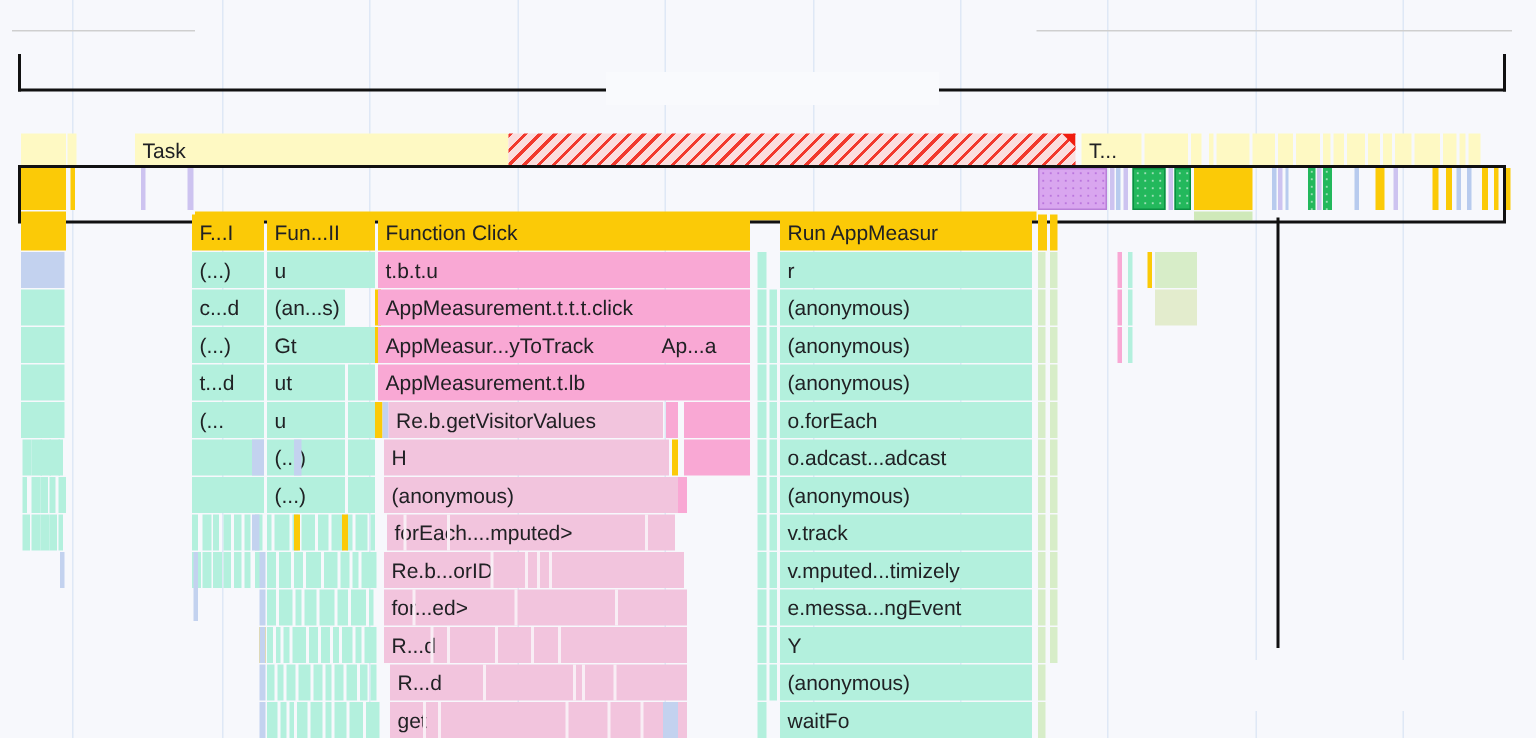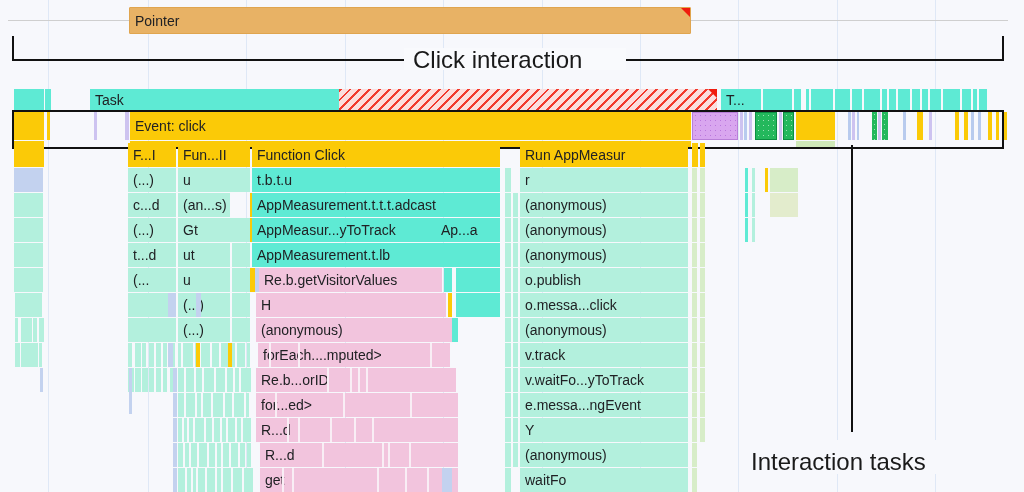--- a/index.html
+++ b/index.html
@@ -19,40 +19,40 @@
   
   .vline{position:absolute;top:0;width:1px;height:492px;background:#dbe5f5;opacity:.85;}
 
   
   .pointer-bar{background:#e8b265;border:1px solid #e0a54f;border-radius:1px;}
   .pointer-tail{background:#cfcfcf;height:1px;}
   .warn-tri{position:absolute;width:0;height:0;border-top:9px solid #f01c0e;
             border-left:9px solid transparent;top:0;}
 
   
-  .task-bar{background:#5eead4;text-align:center;}
+  .task-bar{background:#fef9c3;text-align:center;}
   .task-hatch{
     background-color:#fbdede;
     background-image:repeating-linear-gradient(-45deg,
       rgba(240,28,14,.85) 0 2px, rgba(255,255,255,0) 2px 7px);
   }
   .evt-yellow{background:#fbca07;}
   .evt-purple{background:#d9a6ef;
     background-image:radial-gradient(circle, rgba(150,60,200,.45) 0.8px, transparent 0.9px);
     background-size:5px 5px;}
   .evt-green{background:#23b85c;
     background-image:radial-gradient(circle, rgba(255,255,255,.55) 0.8px, transparent 0.9px);
     background-size:5px 5px;}
   .evt-greenlite{background:#cfe9b9;}
   .evt-lav{background:#cdc3f0;}
   .evt-blue{background:#b8cbee;}
 
   
   .c-yellow{background:#fbca07;}
-  .c-lav{background:#5eead4;}
+  .c-lav{background:#f9a8d4;}
   .c-pink{background:#f2c4dd;}
   .c-mint{background:#b3f0dd;}
   .c-blue{background:#c3d2ef;}
   .c-greenlite{background:#d7edc8;}
 
   
   .ann-text{position:absolute;font-size:24px;color:#1a1a1a;line-height:1;white-space:nowrap;}
   .ann-line{position:absolute;background:#111;}
   .brk{position:absolute;border:2px solid #111;border-top:none;}
   .brk2{position:absolute;border:2px solid #111;}
@@ -67,30 +67,25 @@
   <div class="vline" style="left:246px"></div>
   <div class="vline" style="left:345px"></div>
   <div class="vline" style="left:443px"></div>
   <div class="vline" style="left:542px"></div>
   <div class="vline" style="left:640px"></div>
   <div class="vline" style="left:738px"></div>
   <div class="vline" style="left:837px"></div>
   <div class="vline" style="left:935px"></div>
 
   <div class="blk pointer-tail" style="left:8px;top:20px;width:122px;"></div>
-  <div class="blk pointer-bar" style="left:129px;top:7px;width:562px;height:27px;">
-    <span class="lbl">Pointer</span>
-    <div class="warn-tri" style="right:0;"></div>
-  </div>
   <div class="blk pointer-tail" style="left:691px;top:20px;width:317px;"></div>
 
   <div class="brk" style="left:12px;top:36px;width:988px;height:23px;border-bottom:2px solid #111;"></div>
 
   <div class="blk" style="left:404px;top:48px;width:222px;height:22px;background:#f9fafd;"></div>
-  <div class="ann-text" style="left:413px;top:48px;">Click interaction</div>
 
   <div class="blk task-bar" style="left:14px;top:89px;width:30px;height:21px;"></div>
   <div class="blk task-bar" style="left:45px;top:89px;width:6px;height:21px;"></div>
 
   <div class="blk task-bar" style="left:90px;top:89px;width:249px;height:21px;">
     <span class="lbl">Task</span>
   </div>
   <div class="blk task-hatch" style="left:339px;top:89px;width:378px;height:21px;">
     <div class="warn-tri" style="right:0;"></div>
   </div>
@@ -113,23 +108,20 @@
   <div class="blk task-bar" style="left:930px;top:89px;width:11px;height:21px;"></div>
   <div class="blk task-bar" style="left:943px;top:89px;width:17px;height:21px;"></div>
   <div class="blk task-bar" style="left:962px;top:89px;width:9px;height:21px;"></div>
   <div class="blk task-bar" style="left:973px;top:89px;width:4px;height:21px;"></div>
   <div class="blk task-bar" style="left:979px;top:89px;width:8px;height:21px;"></div>
 
   <div class="blk evt-yellow" style="left:14px;top:112px;width:30px;height:28px;"></div>
   <div class="blk evt-yellow" style="left:47px;top:112px;width:3px;height:28px;"></div>
   <div class="blk evt-lav" style="left:94px;top:112px;width:3px;height:28px;"></div>
   <div class="blk evt-lav" style="left:125px;top:112px;width:4px;height:28px;"></div>
-  <div class="blk evt-yellow" style="left:130px;top:112px;width:561px;height:28px;">
-    <span class="lbl">Event: click</span>
-  </div>
 
   <div class="blk evt-purple" style="left:692px;top:112px;width:46px;height:28px;border:1px solid #b97fd8"></div>
   <div class="blk evt-lav" style="left:740px;top:112px;width:3px;height:28px;"></div>
   <div class="blk evt-blue" style="left:744px;top:112px;width:3px;height:28px;"></div>
   <div class="blk evt-lav" style="left:749px;top:112px;width:3px;height:28px;"></div>
   <div class="blk evt-green" style="left:755px;top:112px;width:22px;height:28px;border:1px solid #0c8f42"></div>
   <div class="blk evt-lav" style="left:779px;top:112px;width:3px;height:28px;"></div>
   <div class="blk evt-green" style="left:783px;top:112px;width:11px;height:28px;border:1px solid #0c8f42"></div>
   <div class="blk evt-yellow" style="left:796px;top:112px;width:39px;height:28px;"></div>
 
@@ -151,21 +143,20 @@
   <div class="blk evt-yellow" style="left:996px;top:112px;width:3px;height:28px;"></div>
   <div class="blk evt-yellow" style="left:1002px;top:112px;width:5px;height:28px;"></div>
 
   <div class="blk evt-yellow" style="left:14px;top:141px;width:30px;height:6px;"></div>
   <div class="blk evt-yellow" style="left:130px;top:141px;width:561px;height:6px;"></div>
   <div class="blk evt-greenlite" style="left:796px;top:141px;width:39px;height:6px;"></div>
 
   <div class="brk2" style="left:12px;top:110px;width:988px;height:35px;"></div>
   <div class="ann-line" style="left:851px;top:145px;width:2px;height:287px;"></div>
   <div class="blk" style="left:744px;top:440px;width:240px;height:34px;background:#f7f8fc;"></div>
-  <div class="ann-text" style="left:751px;top:450px;">Interaction tasks</div>
 
   <div id="flame">
       <div class="blk c-yellow" style="left: 14px; top: 143px; width: 30px; height: 24px;"></div>
       <div class="blk c-yellow" style="left: 128px; top: 143px; width: 48px; height: 24px;">
         <span class="lbl">F...I</span>
       </div>
       <div class="blk c-yellow" style="left: 178px; top: 143px; width: 72px; height: 24px;">
         <span class="lbl">Fun...II</span>
       </div>
       <div class="blk c-yellow" style="left: 252px; top: 143px; width: 248px; height: 24px;">
@@ -198,21 +189,21 @@
       <div class="blk c-yellow" style="left: 765px; top: 168px; width: 3px; height: 24px;"></div>
       <div class="blk c-mint" style="left: 14px; top: 193px; width: 29px; height: 24px;"></div>
       <div class="blk c-mint" style="left: 128px; top: 193px; width: 48px; height: 24px;">
         <span class="lbl">c...d</span>
       </div>
       <div class="blk c-mint" style="left: 178px; top: 193px; width: 52px; height: 24px;">
         <span class="lbl">(an...s)</span>
       </div>
       <div class="blk c-yellow" style="left: 250px; top: 193px; width: 4px; height: 24px;"></div>
       <div class="blk c-lav" style="left: 252px; top: 193px; width: 248px; height: 24px;">
-        <span class="lbl">AppMeasurement.t.t.t.adcast</span>
+        <span class="lbl">AppMeasurement.t.t.t.click</span>
       </div>
       <div class="blk c-mint" style="left: 505px; top: 193px; width: 6px; height: 24px;"></div>
       <div class="blk c-mint" style="left: 513px; top: 193px; width: 5px; height: 24px;"></div>
       <div class="blk c-mint" style="left: 520px; top: 193px; width: 168px; height: 24px;">
         <span class="lbl">(anonymous)</span>
       </div>
       <div class="blk c-greenlite" style="left: 692px; top: 193px; width: 5px; height: 24px;"></div>
       <div class="blk c-greenlite" style="left: 700px; top: 193px; width: 5px; height: 24px;"></div>
       <div class="blk c-greenlite" style="left: 770px; top: 193px; width: 28px; height: 24px;;background:#e3eccd"></div>
       <div class="blk c-lav" style="left: 745px; top: 193px; width: 3px; height: 24px;"></div>
@@ -270,21 +261,21 @@
       <div class="blk c-yellow" style="left: 250px; top: 268px; width: 5px; height: 24px;"></div>
       <div class="blk c-blue" style="left: 255px; top: 268px; width: 4px; height: 24px;"></div>
       <div class="blk c-pink" style="left: 259px; top: 268px; width: 183px; height: 24px;">
         <span class="lbl">Re.b.getVisitorValues</span>
       </div>
       <div class="blk c-lav" style="left: 444px; top: 268px; width: 8px; height: 24px;"></div>
       <div class="blk c-lav" style="left: 456px; top: 268px; width: 44px; height: 24px;"></div>
       <div class="blk c-mint" style="left: 505px; top: 268px; width: 6px; height: 24px;"></div>
       <div class="blk c-mint" style="left: 513px; top: 268px; width: 5px; height: 24px;"></div>
       <div class="blk c-mint" style="left: 520px; top: 268px; width: 168px; height: 24px;">
-        <span class="lbl">o.publish</span>
+        <span class="lbl">o.forEach</span>
       </div>
       <div class="blk c-greenlite" style="left: 692px; top: 268px; width: 5px; height: 24px;"></div>
       <div class="blk c-greenlite" style="left: 700px; top: 268px; width: 5px; height: 24px;"></div>
       <div class="blk c-mint" style="left: 15px; top: 293px; width: 6px; height: 24px;"></div>
       <div class="blk c-mint" style="left: 21px; top: 293px; width: 7px; height: 24px;"></div>
       <div class="blk c-mint" style="left: 27px; top: 293px; width: 7px; height: 24px;"></div>
       <div class="blk c-mint" style="left: 33px; top: 293px; width: 7px; height: 24px;"></div>
       <div class="blk c-mint" style="left: 39px; top: 293px; width: 3px; height: 24px;"></div>
       <div class="blk c-mint" style="left: 128px; top: 293px; width: 48px; height: 24px;"></div>
       <div class="blk c-blue" style="left: 168px; top: 293px; width: 8px; height: 24px;"></div>
@@ -294,21 +285,21 @@
       <div class="blk c-mint" style="left: 232px; top: 293px; width: 18px; height: 24px;"></div>
       <div class="blk c-blue" style="left: 196px; top: 293px; width: 5px; height: 24px;"></div>
       <div class="blk c-pink" style="left: 256px; top: 293px; width: 190px; height: 24px;">
         <span class="lbl">H</span>
       </div>
       <div class="blk c-yellow" style="left: 448px; top: 293px; width: 4px; height: 24px;"></div>
       <div class="blk c-lav" style="left: 456px; top: 293px; width: 44px; height: 24px;"></div>
       <div class="blk c-mint" style="left: 505px; top: 293px; width: 6px; height: 24px;"></div>
       <div class="blk c-mint" style="left: 513px; top: 293px; width: 5px; height: 24px;"></div>
       <div class="blk c-mint" style="left: 520px; top: 293px; width: 168px; height: 24px;">
-        <span class="lbl">o.messa...click</span>
+        <span class="lbl">o.adcast...adcast</span>
       </div>
       <div class="blk c-greenlite" style="left: 692px; top: 293px; width: 5px; height: 24px;"></div>
       <div class="blk c-greenlite" style="left: 700px; top: 293px; width: 5px; height: 24px;"></div>
       <div class="blk c-mint" style="left: 15px; top: 318px; width: 3px; height: 24px;"></div>
       <div class="blk c-mint" style="left: 21px; top: 318px; width: 6px; height: 24px;"></div>
       <div class="blk c-mint" style="left: 27px; top: 318px; width: 5px; height: 24px;"></div>
       <div class="blk c-mint" style="left: 33px; top: 318px; width: 4px; height: 24px;"></div>
       <div class="blk c-mint" style="left: 39px; top: 318px; width: 5px; height: 24px;"></div>
       <div class="blk c-mint" style="left: 128px; top: 318px; width: 48px; height: 24px;"></div>
       <div class="blk c-mint" style="left: 178px; top: 318px; width: 52px; height: 24px;">
@@ -383,21 +374,21 @@
       <div class="blk c-pink" style="left: 256px; top: 368px; width: 200px; height: 24px; text-decoration: underline;">
         <span class="lbl">Re.b...orID</span>
       </div>
       <div class="blk " style="left: 366px; top: 368px; width: 2px; height: 24px;;background:#f9eef5"></div>
       <div class="blk " style="left: 327px; top: 368px; width: 2px; height: 24px;;background:#f9eef5"></div>
       <div class="blk " style="left: 350px; top: 368px; width: 2px; height: 24px;;background:#f9eef5"></div>
       <div class="blk " style="left: 358px; top: 368px; width: 2px; height: 24px;;background:#f9eef5"></div>
       <div class="blk c-mint" style="left: 505px; top: 368px; width: 6px; height: 24px;"></div>
       <div class="blk c-mint" style="left: 513px; top: 368px; width: 5px; height: 24px;"></div>
       <div class="blk c-mint" style="left: 520px; top: 368px; width: 168px; height: 24px;">
-        <span class="lbl">v.waitFo...yToTrack</span>
+        <span class="lbl">v.mputed...timizely</span>
       </div>
       <div class="blk c-greenlite" style="left: 692px; top: 368px; width: 5px; height: 24px;"></div>
       <div class="blk c-greenlite" style="left: 700px; top: 368px; width: 5px; height: 24px;"></div>
       <div class="blk c-mint" style="left: 178px; top: 393px; width: 6px; height: 24px;"></div>
       <div class="blk c-mint" style="left: 186px; top: 393px; width: 9px; height: 24px;"></div>
       <div class="blk c-mint" style="left: 197px; top: 393px; width: 4px; height: 24px;"></div>
       <div class="blk c-mint" style="left: 203px; top: 393px; width: 8px; height: 24px;"></div>
       <div class="blk c-mint" style="left: 213px; top: 393px; width: 10px; height: 24px;"></div>
       <div class="blk c-mint" style="left: 225px; top: 393px; width: 7px; height: 24px;"></div>
       <div class="blk c-mint" style="left: 234px; top: 393px; width: 10px; height: 24px;"></div>

